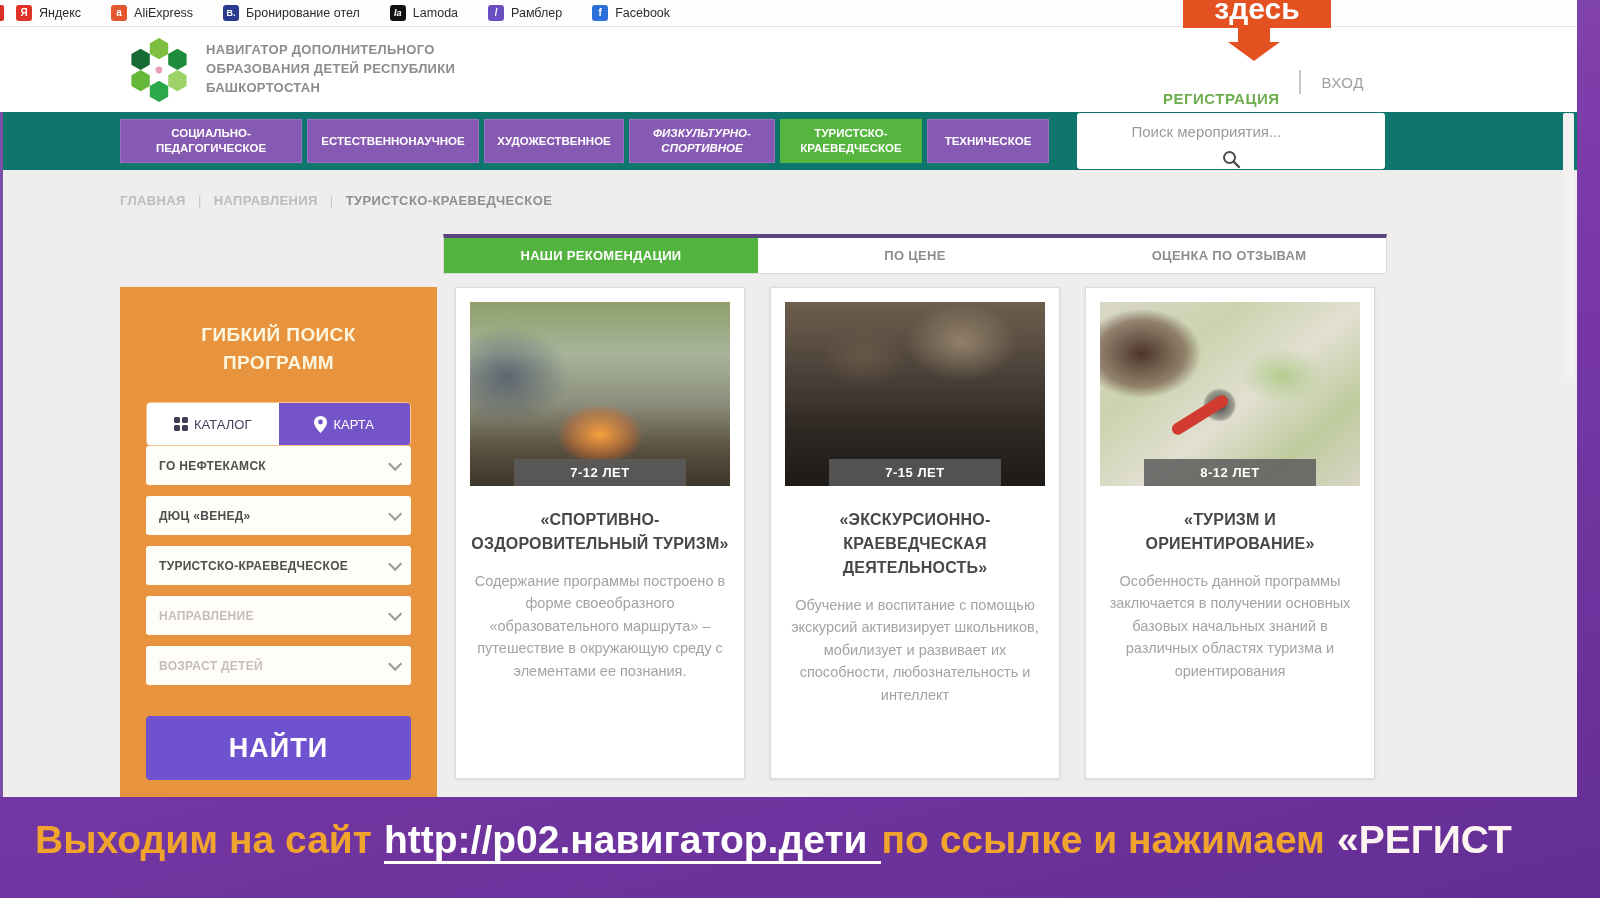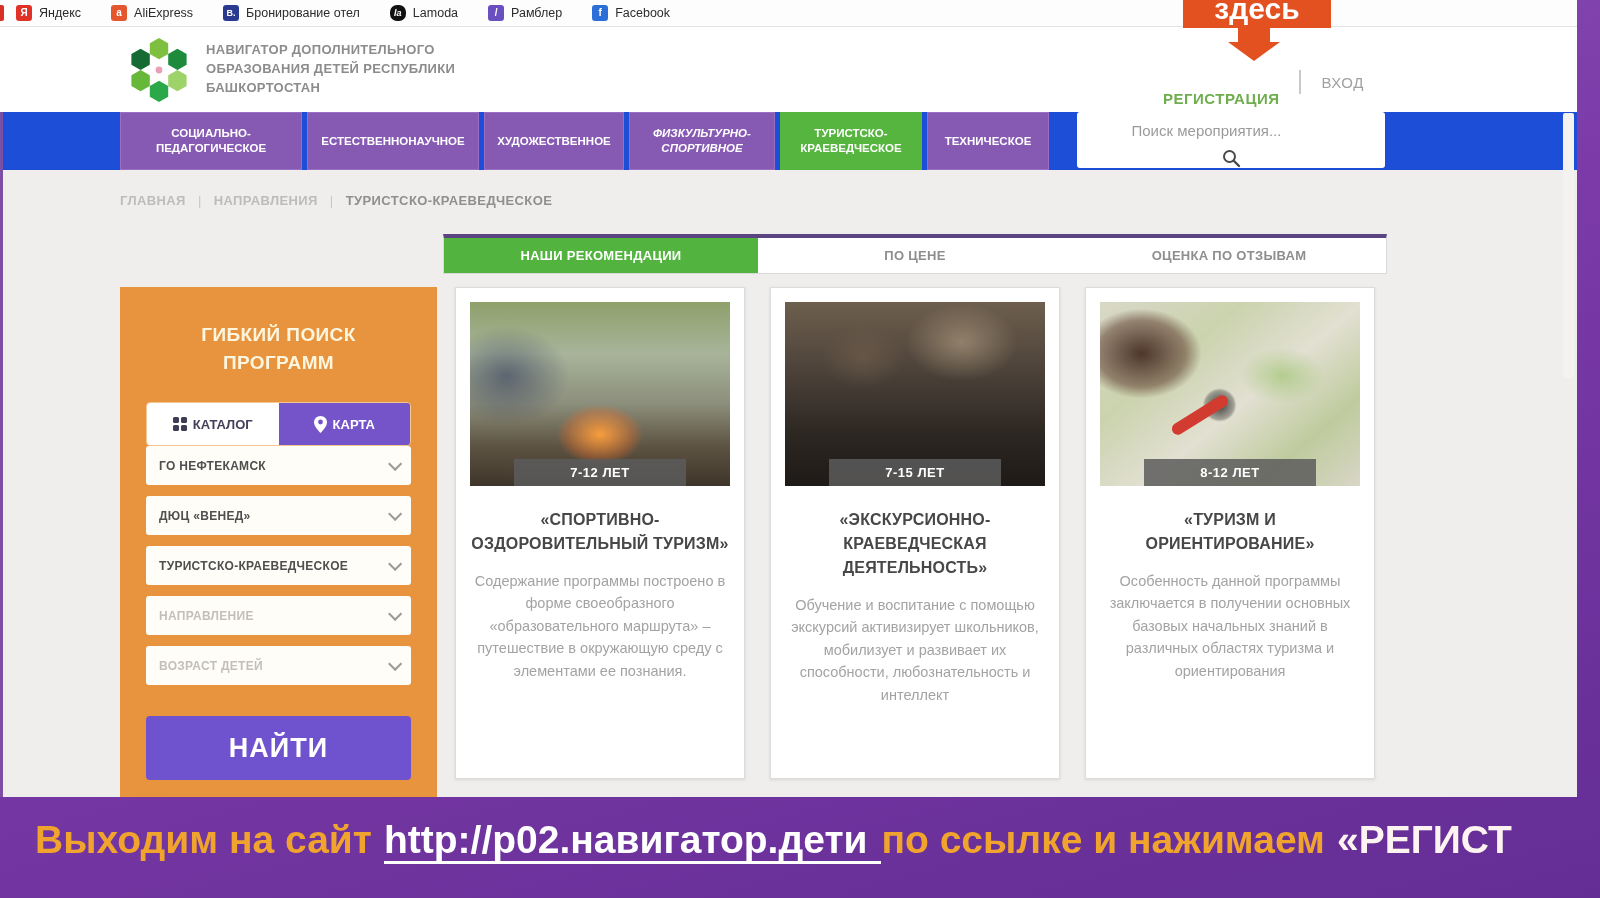--- a/index.html
+++ b/index.html
@@ -13,36 +13,36 @@
   .shot { position:absolute; left:0; top:0; width:1577px; height:797px; background:#efeeec; }
 
   
   .bm-bar { position:absolute; left:0; top:0; width:1577px; height:27px; background:#fdfdfd;
             border-bottom:1px solid #e3e3e3; display:flex; align-items:center; gap:30px; padding-left:16px; }
   .bm-sliver { position:absolute; left:0; top:5px; width:4px; height:16px; background:#d93025; border-radius:0 2px 2px 0; }
   .bm-item { display:flex; align-items:center; gap:7px; cursor:pointer; }
   .bm-ico { width:16px; height:16px; border-radius:3px; color:#fff; font-size:10px; font-weight:bold;
             display:flex; align-items:center; justify-content:center; line-height:1; }
   .bm-ico.i0{background:#e03226;} .bm-ico.i1{background:#e4572e;} .bm-ico.i2{background:#2a3b8f;font-size:9px;}
-  .bm-ico.i3{background:#111;font-style:italic;font-size:9px;border-radius:7px;} .bm-ico.i4{background:#6a4fc0;} .bm-ico.i5{background:#2d6fd9;}
+  .bm-ico.i3{background:#111;font-style:italic;font-size:9px;} .bm-ico.i4{background:#6a4fc0;} .bm-ico.i5{background:#2d6fd9;}
   .bm-label { font-size:12.5px; color:#2b2b2b; }
 
   
   .site-header { position:absolute; left:0; top:27px; width:1577px; height:85px; background:#fff; }
   .logo { position:absolute; left:128px; top:8px; width:62px; height:70px; }
   .site-title { position:absolute; left:206px; top:14px; width:272px; font-size:13px; font-weight:bold;
                 color:#8c8c8c; line-height:1.45; letter-spacing:.3px; }
   .auth { position:absolute; left:1163px; top:30px; display:flex; align-items:center; gap:20px; }
   .reg-link { color:#6fae4e; font-size:15px; font-weight:bold; letter-spacing:.5px; cursor:pointer;margin-top:33px; }
   .auth-div { width:2px; height:24px; background:#c9c9c9; }
   .login-link { color:#a0a0a0; font-size:15px; letter-spacing:.5px; cursor:pointer; }
 
   
-  .nav-bar { position:absolute; left:0; top:112px; width:1577px; height:58px; background:#1d4ed8;
-             display:flex; padding:0 192px 0 120px; gap:5px; }
+  .nav-bar { position:absolute; left:0; top:112px; width:1577px; height:58px; background:#0f766e;
+             display:flex; align-items:center; padding:0 192px 0 120px; gap:5px; }
   .nav-btn { background:#8659b3; border:1px solid #9a6ec2; color:#fff; font-weight:bold; font-size:11.5px;
              text-align:center; line-height:1.3; padding:6px 10px; min-height:44px; display:flex;
              align-items:center; justify-content:center; cursor:pointer; }
   .nav-btn.b0{width:182px;} .nav-btn.b1{width:172px;} .nav-btn.b2{width:140px;}
   .nav-btn.b3{width:146px;font-style:italic;} .nav-btn.b4{width:142px;} .nav-btn.b5{width:122px;}
   .nav-btn.active { background:#55b53e; border-color:#55b53e; }
   .nav-search { margin-left:auto; width:308px; height:56px; background:#fff; border-radius:3px;
                 display:flex; align-items:center; padding:0 12px;flex-direction:column; }
   .nav-search input { border:none; outline:none; flex:1; font-size:15px; color:#444;
                       font-family:"Liberation Sans", sans-serif; }
@@ -62,21 +62,21 @@
          color:#8e8e8e; letter-spacing:.3px; cursor:pointer; }
   .tab.active { background:#52b43f; color:#fff; }
 
   
   .sidebar { position:absolute; left:120px; top:287px; width:317px; height:510px; background:#e8933d; }
   .sb-title { margin:34px auto 0; width:210px; text-align:center; color:#fdf6df;
               font-size:19px; font-weight:bold; line-height:1.45; letter-spacing:.4px; }
   .sb-toggle { margin:26px 26px 0; height:44px; display:flex; border-radius:4px; overflow:hidden;
                border:1px solid #f4c791; }
   .sb-toggle .half { flex:1; display:flex; align-items:center; justify-content:center; gap:6px;
-                     font-size:13px; font-weight:bold; cursor:pointer; }
+                     font-size:13px; font-weight:normal; cursor:pointer; }
   .half.catalog { background:#fff; color:#44415a; }
   .half.map { background:#7553c9; color:#fff; }
   .grid-ico { display:grid; grid-template-columns:6px 6px; grid-template-rows:6px 6px; gap:2px; }
   .grid-ico span { background:#3f3d56; border-radius:1.5px; }
   .sb-select { margin:0 26px 11px; height:39px; background:#fffdf8; border-radius:3px; display:flex;
                align-items:center; justify-content:space-between; padding:0 13px; font-size:12px;
                font-weight:bold; letter-spacing:.3px; cursor:pointer;gap:30px; }
   .sb-select:first-of-type { margin-top:22px; }
   .sb-select .val { color:#4f4f4f; }
   .sb-select.placeholder .val { color:#c3bfb7; }

